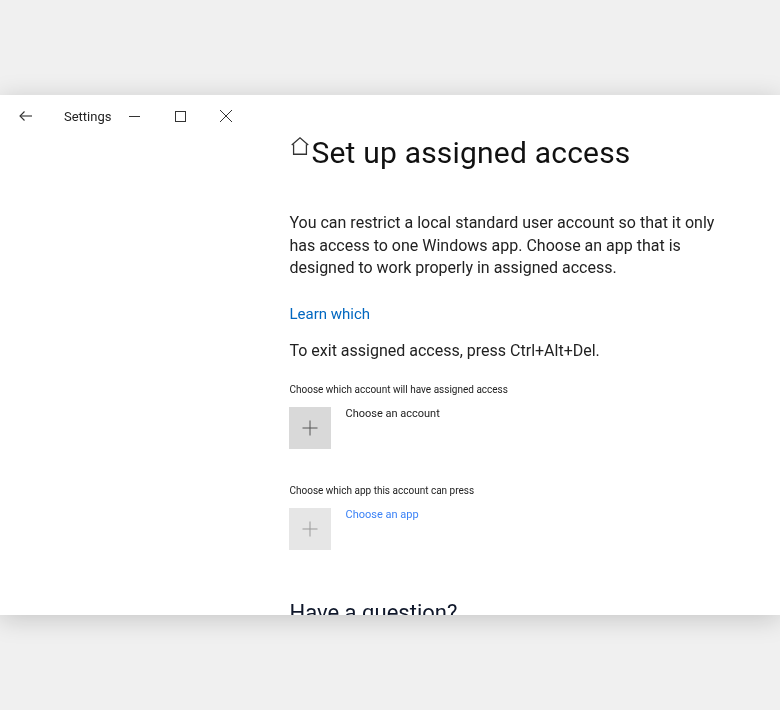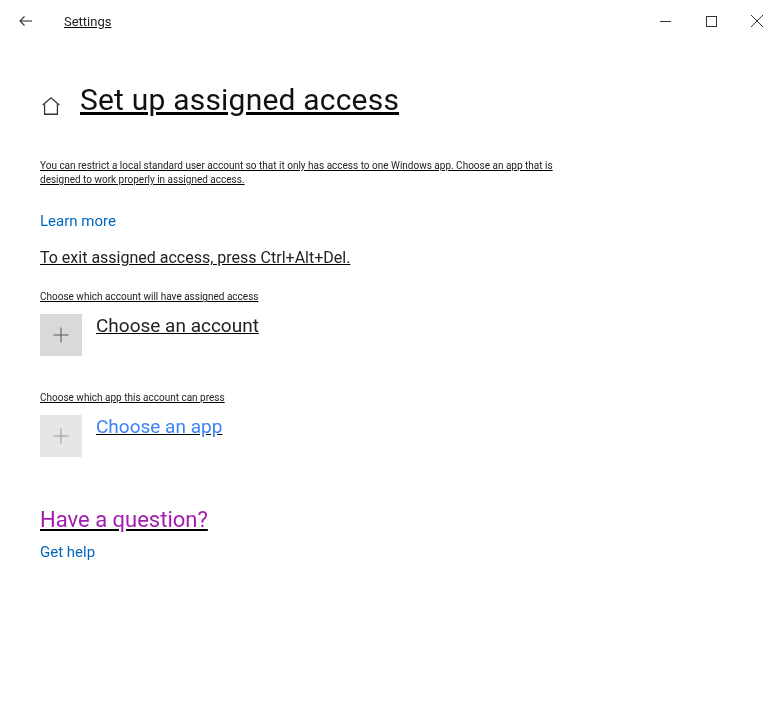--- a/index.html
+++ b/index.html
@@ -6,27 +6,26 @@
   html, body { height: 100%; }
   body {
     font-family: "Segoe UI", -apple-system, BlinkMacSystemFont, Roboto, sans-serif;
     background: #f0f0f0;
     display: flex;
     align-items: center;
     justify-content: center;
   }
   .window {
     width: 780px;
-    height: 710px;
+    height: 520px;
     background: #ffffff;
     box-shadow: 0 4px 24px rgba(0,0,0,0.18);
     display: flex;
-    flex-direction: column;
+    flex-direction: row;
     position: relative;
-    text-decoration: underline;
   }
   .titlebar {
     height: 42px;
     display: flex;
     align-items: center;
     padding: 0 0 0 12px;
   }
   .titlebar-left {
     display: flex;
     align-items: center;
@@ -58,43 +57,42 @@
     cursor: pointer;
   }
   .win-btn svg { stroke: #333; }
   .content {
     padding: 28px 40px 28px 40px;
     flex: 1;
     overflow: auto;
   }
   .page-header {
     display: flex;
-    align-items: flex-end;
-    gap: 18px;
+    align-items: flex-start;
     margin-bottom: 42px;
     margin-top: 12px;
   }
   .home-icon {
     width: 22px;
     height: 22px;
   }
   .page-title {
     font-size: 30px;
     font-weight: 400;
     color: #111;
     letter-spacing: 0.2px;
   }
   .section-subtitle {
     font-size: 22px;
     font-weight: 400;
     color: #111;
     margin-bottom: 8px;
   }
   .description {
-    font-size: 10px;
+    font-size: 16px;
     color: #222;
     max-width: 520px;
     line-height: 1.42;
     margin-bottom: 24px;
   }
   .link {
     color: #0067C0;
     font-size: 15px;
     cursor: pointer;
     display: inline-block;
@@ -125,31 +123,31 @@
     justify-content: center;
     cursor: pointer;
   }
   .plus-tile.disabled {
     background: #e6e6e6;
     cursor: default;
   }
   .plus-tile svg { stroke: #555; }
   .plus-tile.disabled svg { stroke: #999; }
   .chooser-label {
-    font-size: 19px;
+    font-size: 11px;
     color: #222;
     align-self: flex-start;
   }
   .chooser-label.disabled {
     color: #3b82f6;
   }
   .question-title {
     font-size: 22px;
     font-weight: 400;
-    color: #a21caf;
+    color: #0f172a;
     margin-top: 50px;
     margin-bottom: 10px;
   }
 </style>
 </head>
 <body>
 
 <div class="window">
 
   <div class="titlebar">
@@ -187,21 +185,21 @@
     <div class="page-header">
       <svg class="home-icon" viewBox="0 0 24 24" fill="none" stroke="#333" stroke-width="1.4">
         <path d="M3 11 L12 3 L21 11"></path>
         <path d="M5 10 V21 H19 V10"></path>
       </svg>
       <h1 class="page-title">Set up assigned access</h1>
     </div>
 
     <p class="description">You can restrict a local standard user account so that it only has access to one Windows app. Choose an app that is designed to work properly in assigned access.</p>
 
-    <a class="link">Learn more</a>
+    <a class="link">Learn which</a>
 
     <p class="hint">To exit assigned access, press Ctrl+Alt+Del.</p>
 
     <p class="prompt">Choose which account will have assigned access</p>
     <div class="chooser">
       <div class="plus-tile">
         <svg width="20" height="20" viewBox="0 0 24 24" fill="none" stroke-width="1.2">
           <line x1="12" y1="3" x2="12" y2="21"></line>
           <line x1="3" y1="12" x2="21" y2="12"></line>
         </svg>

